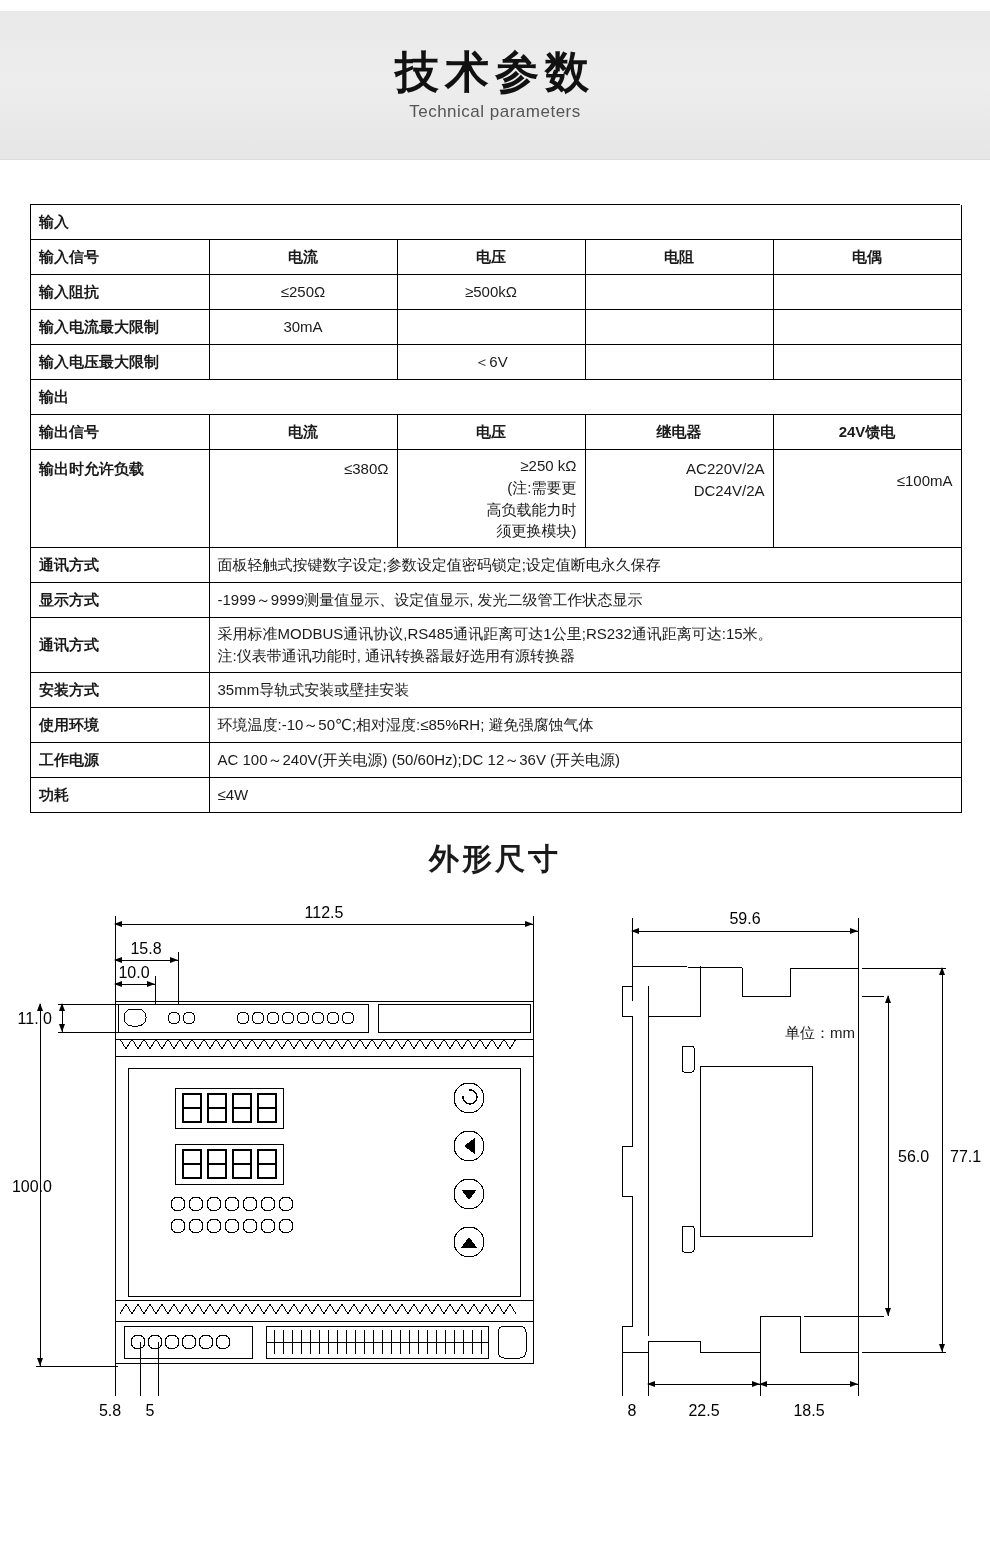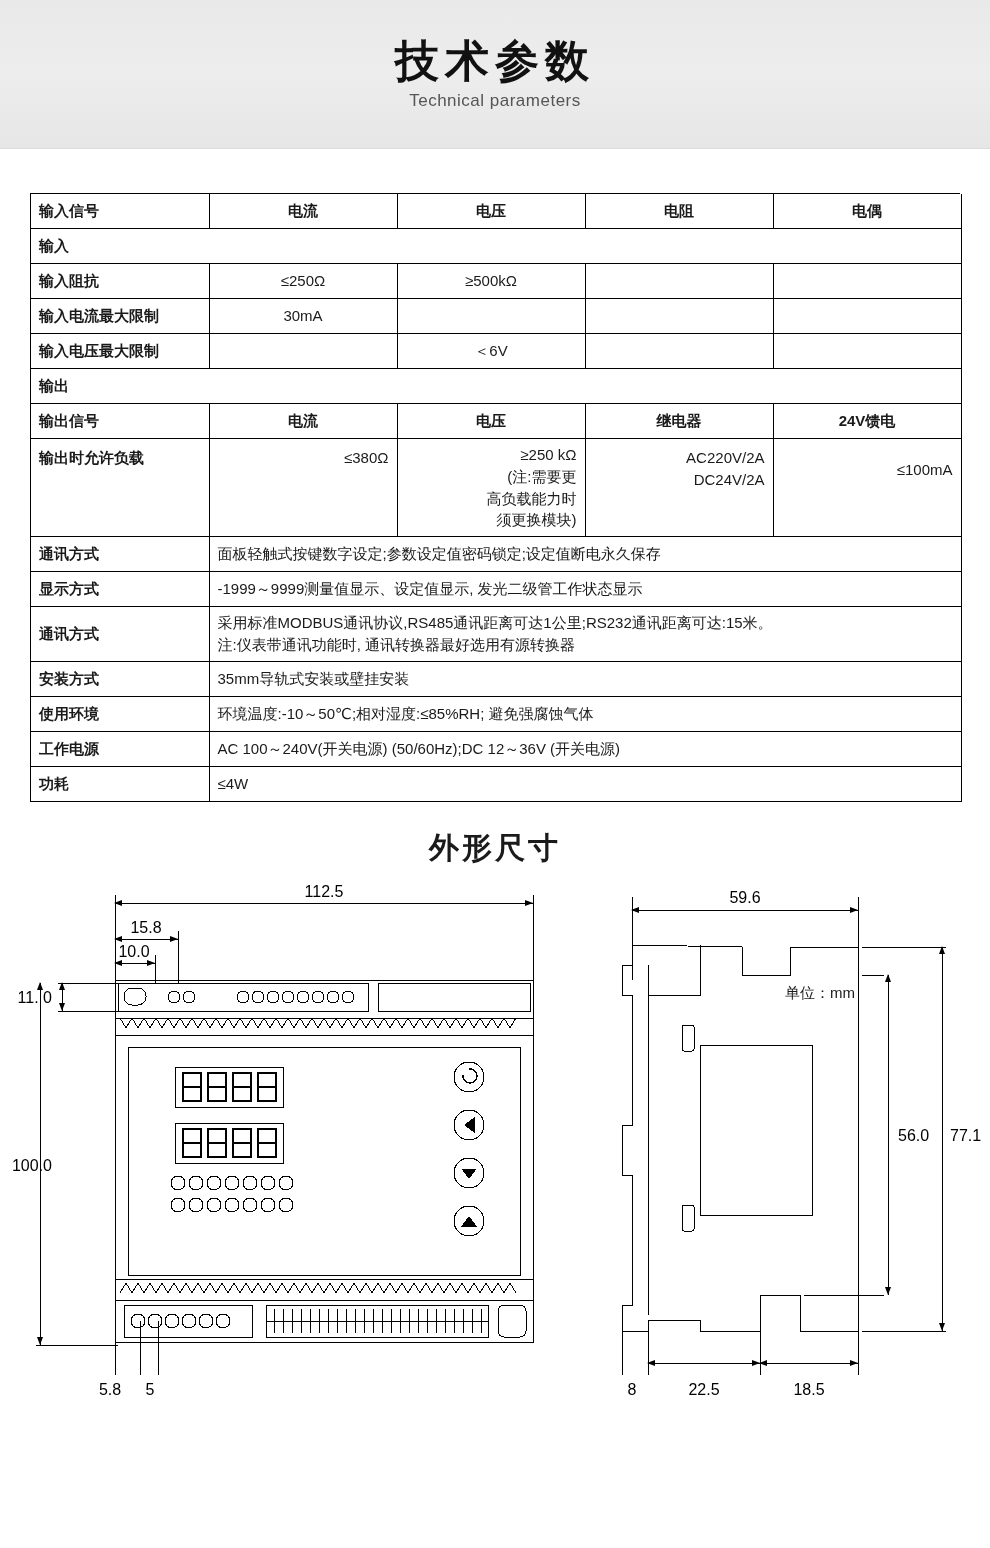--- a/index.html
+++ b/index.html
@@ -10,20 +10,21 @@
     color:#1a1a1a;
     overflow:hidden;
     position:relative;
   }
   
   .header{
     height:148px;
     background:linear-gradient(to bottom,#e9e9e9 0%,#ededed 50%,#e6e6e6 100%);
     display:flex;flex-direction:column;align-items:center;justify-content:center;
     border-bottom:1px solid #dcdcdc;
+    margin-top:11px;
   }
   .header .cn{
     font-size:44px;font-weight:bold;letter-spacing:6px;color:#111;
     line-height:1.1;
   }
   .header .en{
     font-size:17px;color:#555;letter-spacing:0.5px;margin-top:6px;
   }
   
   .table-wrap{
@@ -53,27 +54,27 @@
   td.multi{text-align:right;line-height:1.6;}
   
   .dim-title{
     text-align:center;
     font-size:30px;font-weight:bold;
     margin-top:26px;
     letter-spacing:3px;
   }
   .unit-label{
     position:absolute;
-    left:785px;top:984px;
+    left:785px;top:1024px;
     font-size:15px;
   }
   .drawing{
     position:relative;
     width:984px;height:560px;
-    margin-top:6px;
+    margin-top:16px;
   }
   .drawing svg{display:block;}
 </style>
 </head>
 <body>
 
 <div class="header">
   <div class="cn">技术参数</div>
   <div class="en">Technical parameters</div>
 </div>
@@ -83,28 +84,28 @@
     <colgroup>
       <col style="width:178px">
       <col style="width:188px">
       <col style="width:188px">
       <col style="width:188px">
       <col style="width:188px">
     </colgroup>
     <tbody>
 
       <tr>
+        <td class="section" colspan="5">输入</td>
+      </tr>
+      <tr>
         <td class="lbl">输入信号</td>
         <td class="center">电流</td>
         <td class="center">电压</td>
         <td class="center">电阻</td>
         <td class="center">电偶</td>
-      </tr>
-      <tr>
-        <td class="section" colspan="5">输入</td>
       </tr>
       <tr>
         <td class="lbl">输入阻抗</td>
         <td class="center-n">≤250Ω</td>
         <td class="center-n">≥500kΩ</td>
         <td class="center-n"></td>
         <td class="center-n"></td>
       </tr>
       <tr>
         <td class="lbl">输入电流最大限制</td>

